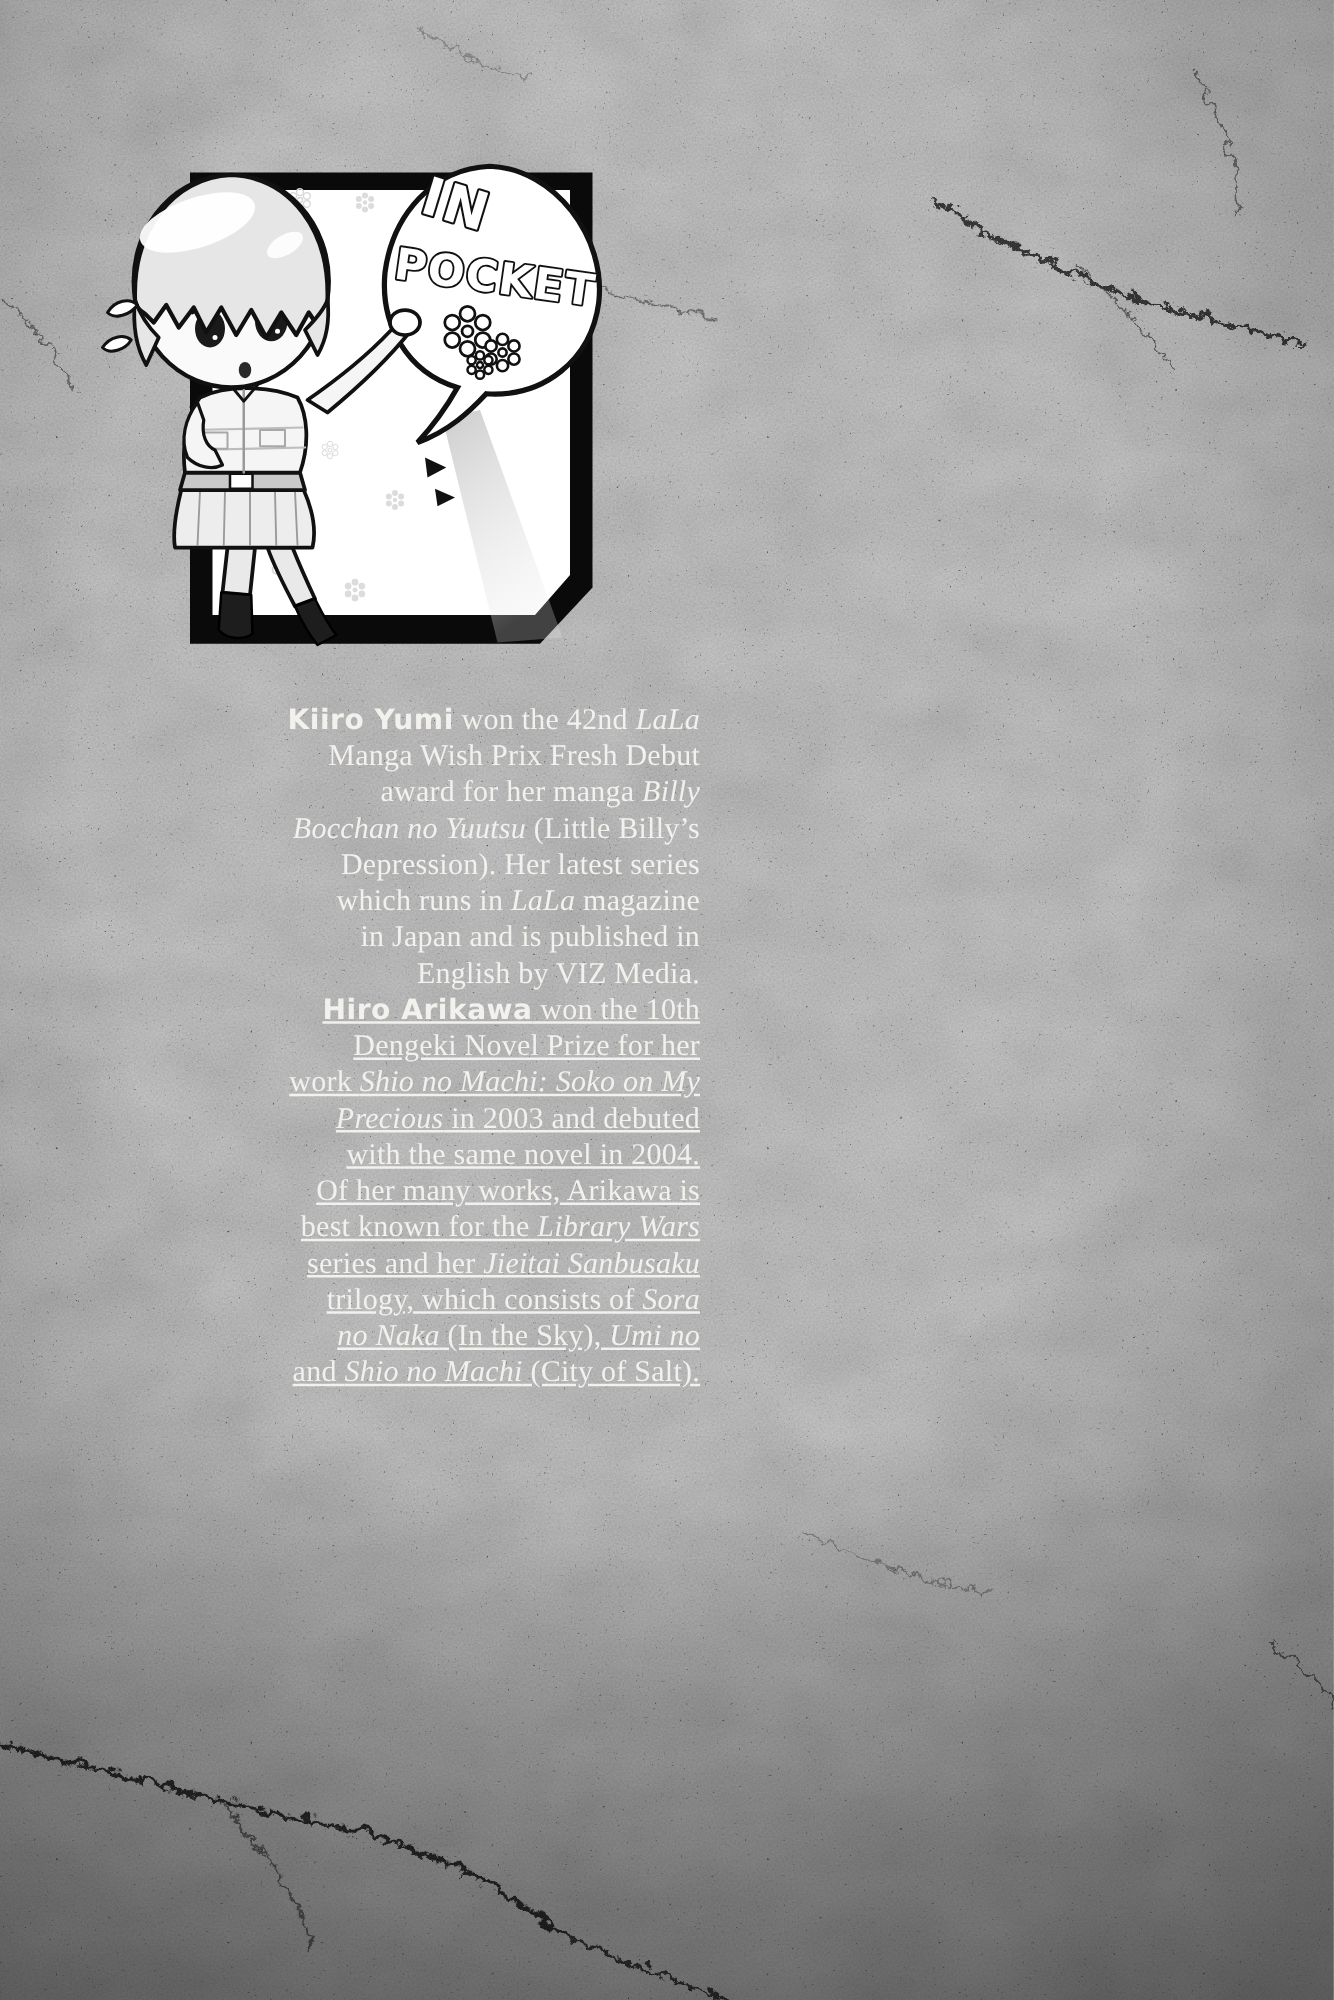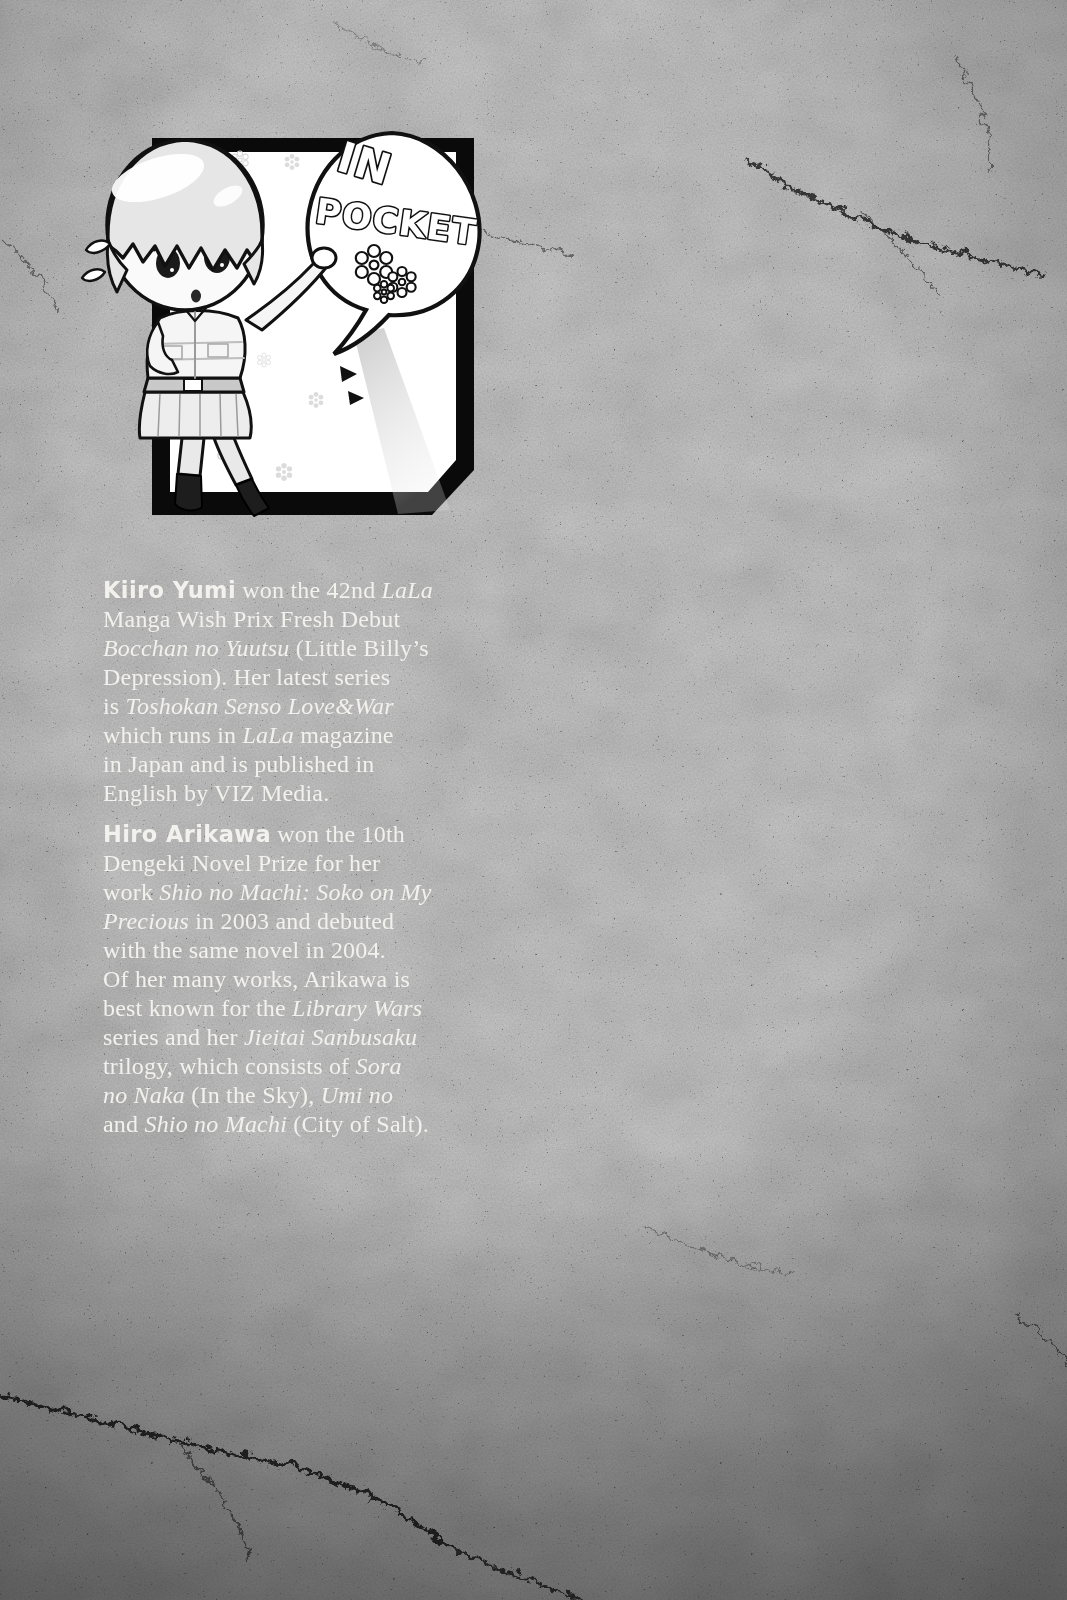--- a/index.html
+++ b/index.html
@@ -5,27 +5,27 @@
   html,body{margin:0;padding:0;}
   body{
     width:1067px;height:1600px;position:relative;overflow:hidden;
     background:#8c8c8c;
     font-family:"Liberation Serif", serif;
   }
   .bg{position:absolute;left:0;top:0;width:1067px;height:1600px;display:block;}
   .artwork{position:absolute;left:78px;top:100px;width:410px;height:432px;}
   .artwork svg{display:block;width:410px;height:432px;overflow:visible;}
   .bio-col{
-    position:absolute;left:103px;top:576px;width:457px;
-    text-align:left;color:#f2f1ed;
+    position:absolute;left:103px;top:562px;width:457px;
+    text-align:right;color:#f2f1ed;
     font-size:24px;line-height:29px;letter-spacing:.2px;
     text-rendering:optimizeLegibility;
   }
   .bio{margin:0;}
-  .bio + .bio{margin-top:12px;}
+  .bio + .bio{text-decoration:underline;}
   .line{white-space:nowrap;}
   .r{font-style:normal;}
   .i{font-style:italic;}
   .name{
     font-family:"DejaVu Sans", sans-serif;font-weight:700;
     font-size:22.5px;letter-spacing:.4px;
   }
   .bubble-word{
     font-family:"DejaVu Sans", sans-serif;font-weight:700;
     fill:#ffffff;stroke:#111111;paint-order:stroke;stroke-linejoin:round;
@@ -196,23 +196,23 @@
     <polygon points="262,266 279,274 264,282"></polygon>
     <polygon points="270,291 286,298 272,305"></polygon>
   </g>
 </svg>
 </div>
 
 <div class="bio-col">
   <div class="bio">
       <div class="line"><span class="name">Kiiro Yumi</span><span class="r"> won the 42nd </span><span class="i">LaLa</span></div>
       <div class="line"><span class="r">Manga Wish Prix Fresh Debut</span></div>
+      <div class="line"><span class="r">award for her manga </span><span class="i">Billy</span></div>
       <div class="line"><span class="i">Bocchan no Yuutsu</span><span class="r"> (Little Billy’s</span></div>
       <div class="line"><span class="r">Depression). Her latest series</span></div>
-      <div class="line"><span class="r">is </span><span class="i">Toshokan Senso Love&amp;War</span></div>
       <div class="line"><span class="r">which runs in </span><span class="i">LaLa</span><span class="r"> magazine</span></div>
       <div class="line"><span class="r">in Japan and is published in</span></div>
       <div class="line"><span class="r">English by VIZ Media.</span></div>
     </div>
   <div class="bio">
       <div class="line"><span class="name">Hiro Arikawa</span><span class="r"> won the 10th</span></div>
       <div class="line"><span class="r">Dengeki Novel Prize for her</span></div>
       <div class="line"><span class="r">work </span><span class="i">Shio no Machi: Soko on My</span></div>
       <div class="line"><span class="i">Precious</span><span class="r"> in 2003 and debuted</span></div>
       <div class="line"><span class="r">with the same novel in 2004.</span></div>

